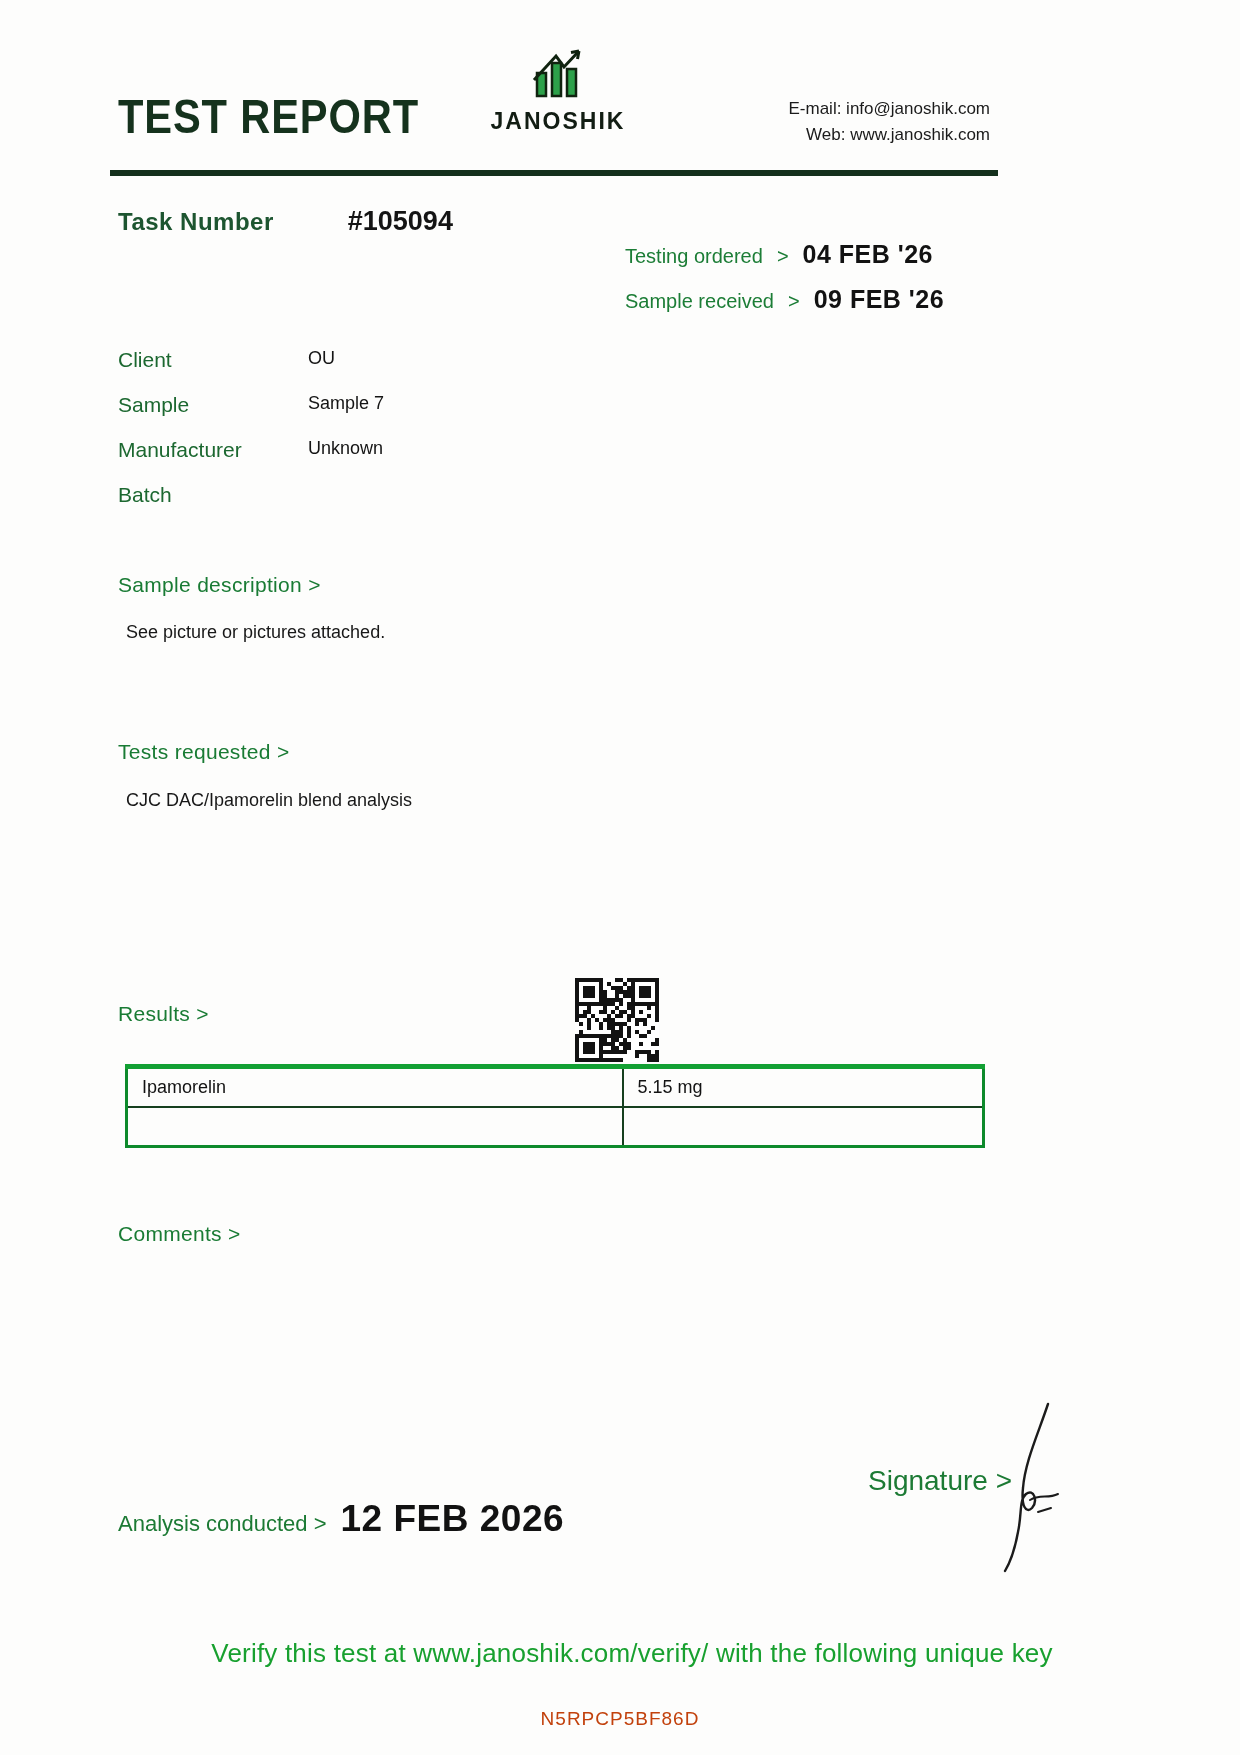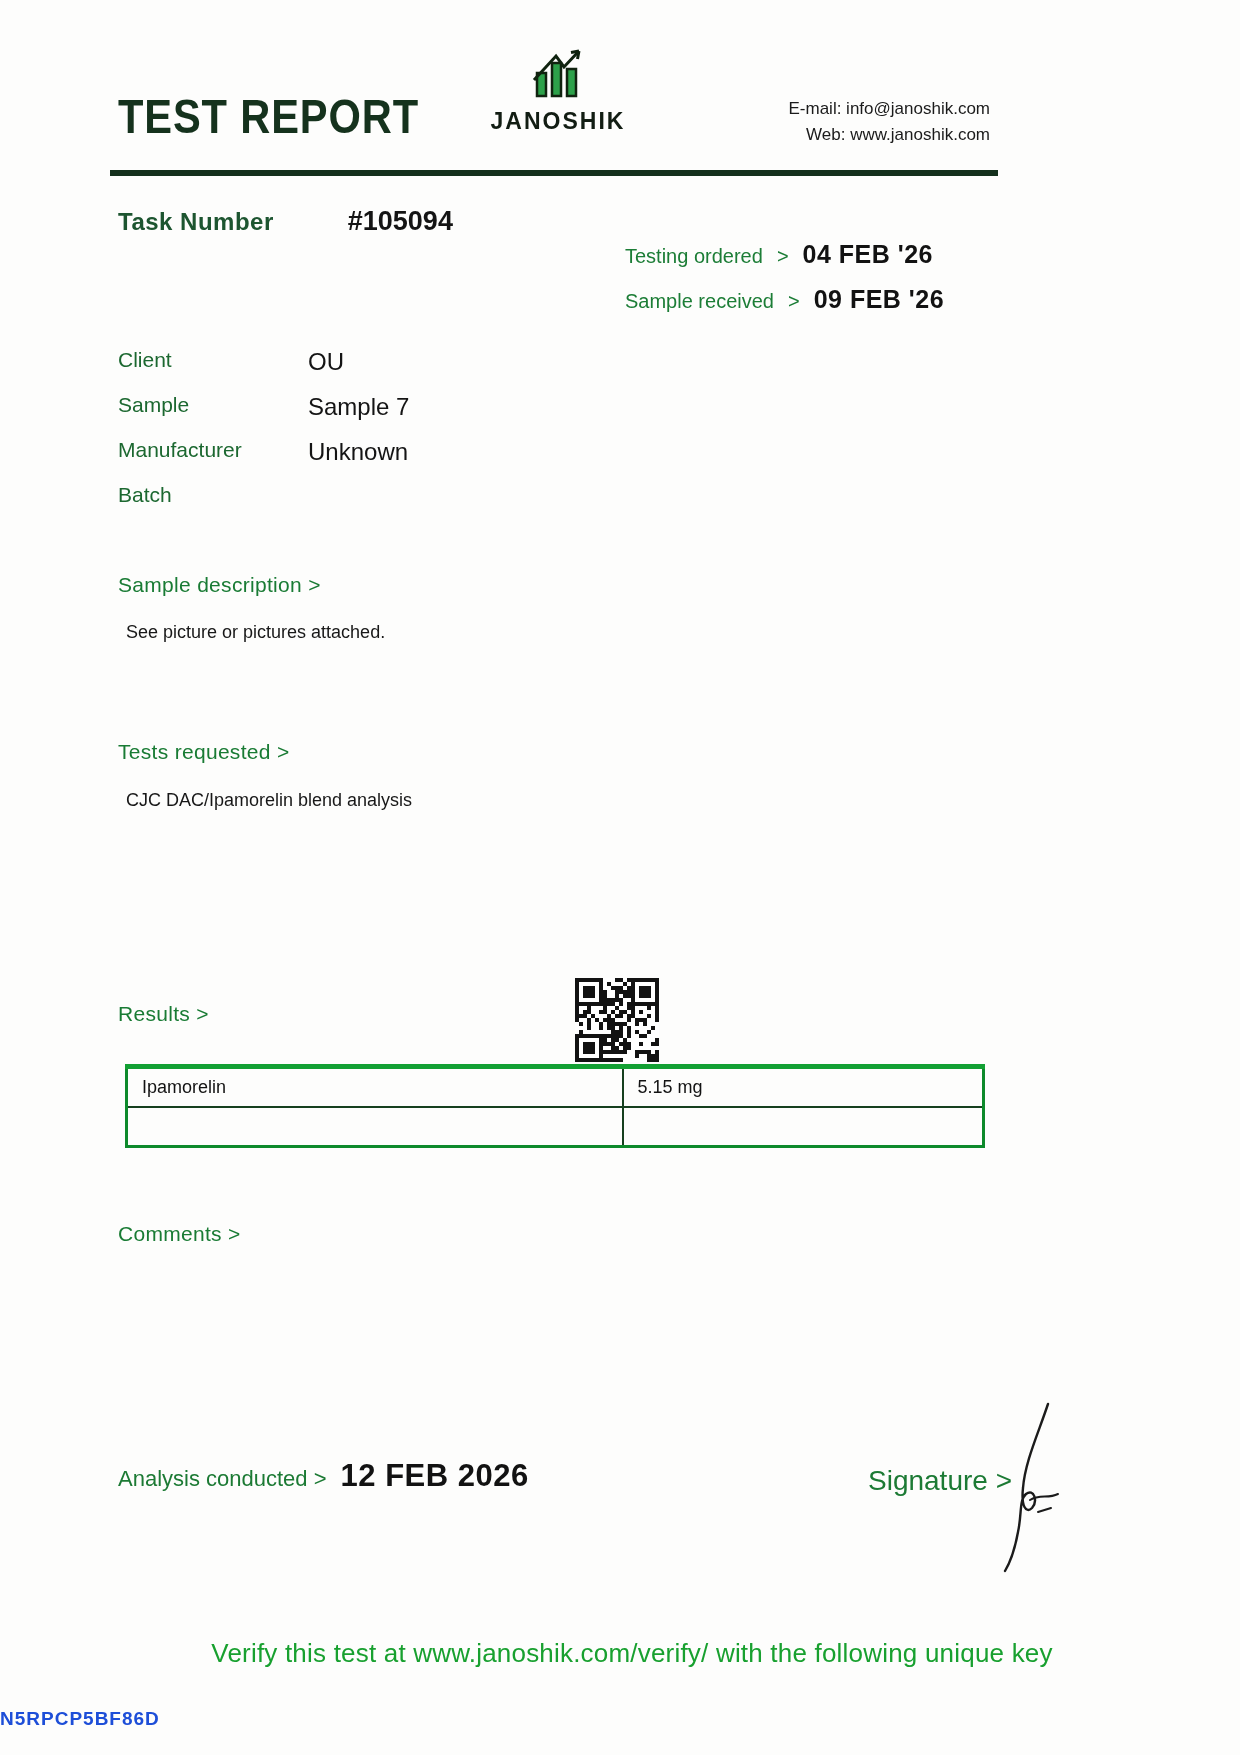--- a/index.html
+++ b/index.html
@@ -43,21 +43,21 @@
   .date-line { display:flex; align-items:baseline; gap:14px; white-space:nowrap;margin-top:32px; }
   .date-line .lbl { font-size:20px; color:#1c7d36; }
   .date-line .arrow { font-size:20px; color:#1c7d36; }
   .date-line .val { font-size:25px; font-weight:bold; color:#121212; letter-spacing:0.5px; }
   .dates-1 { left:625px; top:208px; }
   .dates-2 { left:625px; top:253px; }
 
   
   .info-row { position:absolute; left:118px; display:flex; }
   .info-row .lbl { width:190px; font-size:21px; color:#1c6830; }
-  .info-row .val { font-size:24px; color:#141414; }
+  .info-row .val { font-size:18px; color:#141414; }
 
   .section-heading { font-size:21px; color:#197b34; letter-spacing:0.3px; }
   .body-text { font-size:18px; color:#181818; }
 
   
   .results-table {
     position:absolute; left:125px; top:1064px; width:860px;
     border-collapse:collapse;
     border:3px solid #0d8a2b;
     border-top:5px solid #12a033;
@@ -69,29 +69,29 @@
     font-size:18px; color:#131313;
     vertical-align:middle;
   }
   .results-table td.col-analyte { width:496px; }
 
   .qr { left:575px; top:978px; width:84px; height:84px; }
 
   
   .analysis-row { left:118px; top:1458px; display:flex; align-items:baseline; gap:14px; white-space:nowrap; }
   .analysis-row .lbl { font-size:22px; color:#1c7a34; }
-  .analysis-row .val { font-size:31px; font-weight:bold; color:#121212; letter-spacing:0.5px; }
+  .analysis-row .val { font-size:37px; font-weight:bold; color:#121212; letter-spacing:0.5px;margin-top:40px; }
   .signature-row { left:833px; top:1465px; display:flex; align-items:flex-start; gap:24px; }
   .signature-row .lbl { font-size:28px; color:#1c7a34; white-space:nowrap;margin-left:35px; }
   .signature-img { left:968px; top:1400px; }
 
   .verify-line { left:0; top:1638px; width:1240px; text-align:center;
     font-size:26px; color:#18a02f; letter-spacing:0.2px;padding-left:24px; }
-  .verify-key { left:0; top:1708px; width:1240px; 
-    font-size:19px; font-weight:bold; color:#1d4ed8; letter-spacing:1px; }
+  .verify-key { left:0; top:1708px; width:1240px; text-align:center;
+    font-size:19px; font-weight:normal; color:#c2410c; letter-spacing:1px; }
 </style>
 </head>
 <body>
 
 <div class="page">
 
   <div class="abs report-title">TEST REPORT</div>
 
   <div class="abs logo-wrap">
     <span class="logo-icon">

